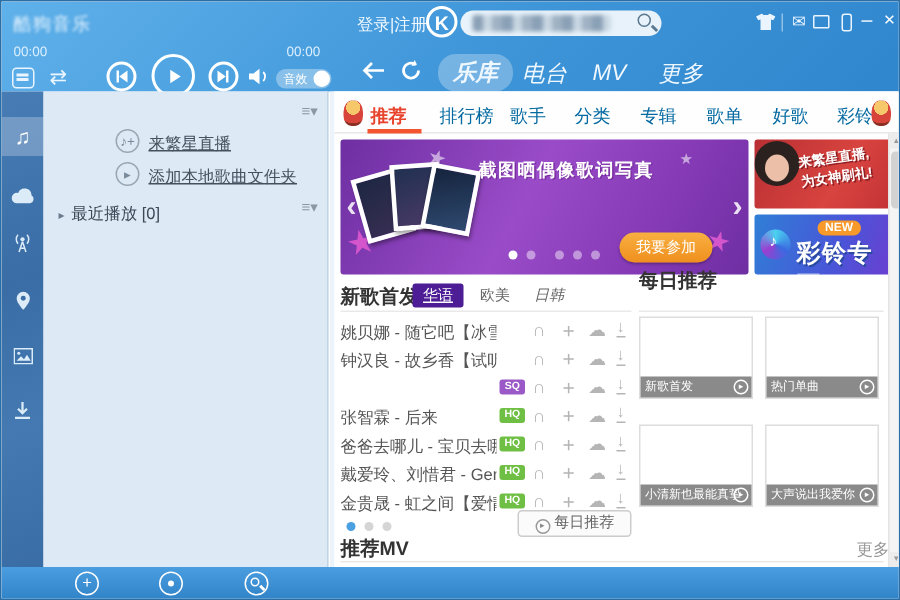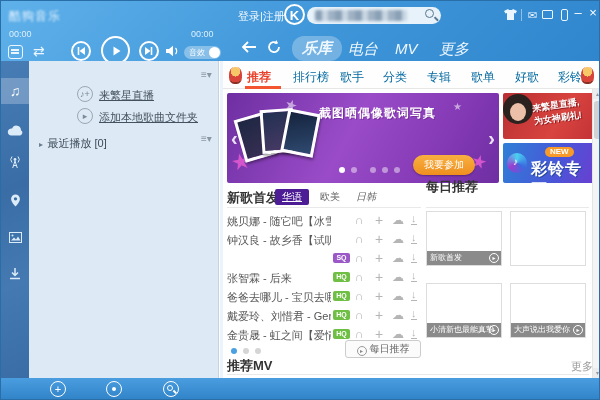--- a/index.html
+++ b/index.html
@@ -358,20 +358,21 @@
       <span class="pc">▸</span><span>每日推荐</span>
     </div>
 
     <div class="abs sec-title" style="left:203px;top:117px;">每日推荐</div>
     <div class="abs hdr-line" style="left:203px;top:146px;width:163px;"></div>
     <div class="abs tile" style="left:203px;top:150px;">
       <div class="cap">新歌首发</div>
       <div class="tplay">▸</div>
     </div>
     <div class="abs tile" style="left:287px;top:150px;">
+      <div class="cap">热门单曲</div>
       <div class="tplay">▸</div>
     </div>
     <div class="abs tile" style="left:287px;top:222px;">
       <div class="cap">大声说出我爱你</div>
       <div class="tplay">▸</div>
     </div>
     <div class="abs tile" style="left:203px;top:222px;">
       <div class="cap">小清新也最能真挚</div>
       <div class="tplay">▸</div>
     </div>

